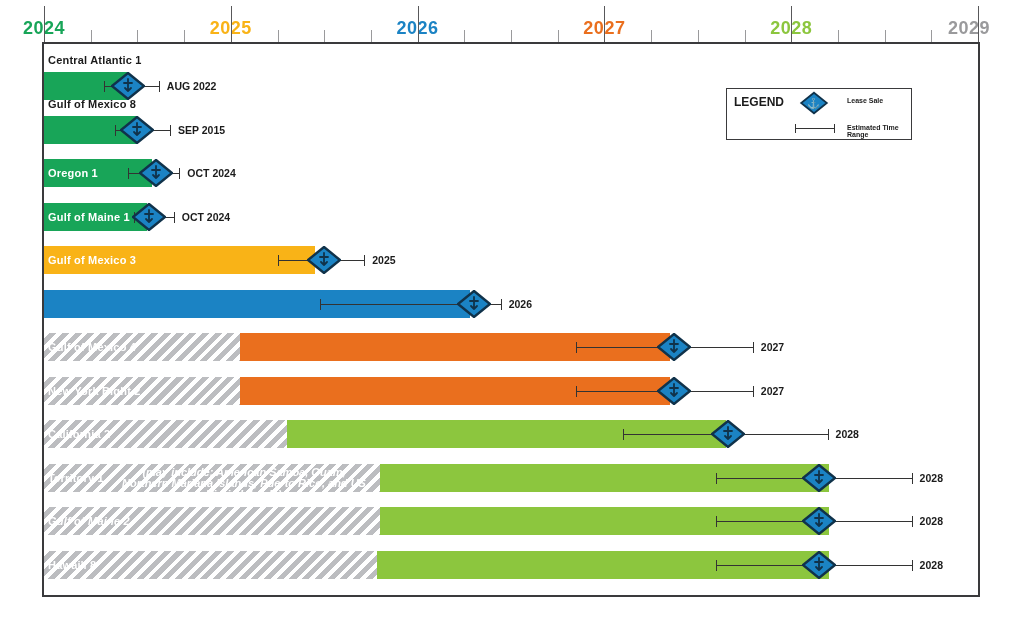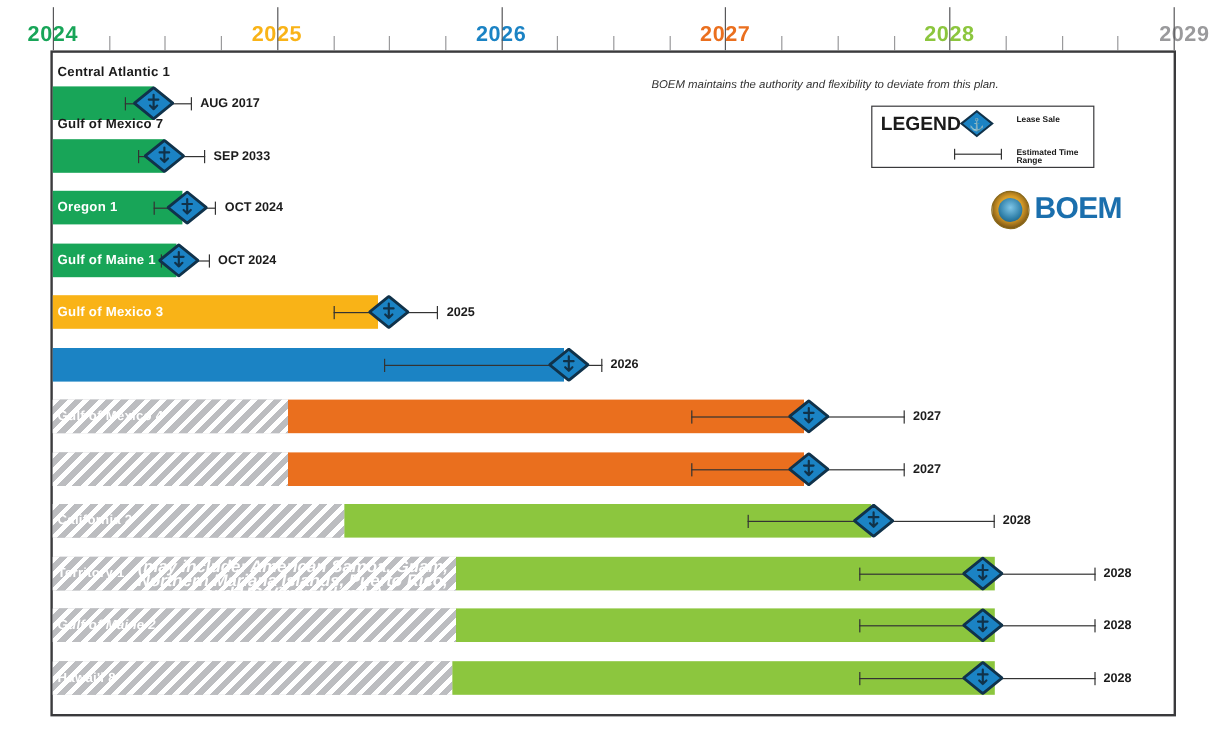--- a/index.html
+++ b/index.html
@@ -33,21 +33,21 @@
       #ffffff 0px,#ffffff 4px,#bcbdc0 4px,#bcbdc0 9px);
   }
   .bar-label{
     position:absolute;left:6px;top:0;height:28px;line-height:28px;
     font-size:11px;font-weight:bold;color:#ffffff;white-space:nowrap;
     letter-spacing:.2px;
   }
   .bar-label.dark{color:#1b1b1b;}
   .bar-note{
     position:absolute;top:0;height:28px;
-    font-size:14px;font-style:italic;font-weight:bold;color:#ffffff;
+    font-size:11px;font-style:italic;font-weight:bold;color:#ffffff;
     line-height:11px;padding-top:3px;text-align:center;white-space:pre-line;
   }
 
   
   .range{position:absolute;height:28px;top:0;}
   .range .line{position:absolute;top:14px;height:1px;background:#333;width:100%;}
   .range .cap{position:absolute;top:9px;width:1px;height:11px;background:#333;}
   .range .cap.l{left:0;}
   .range .cap.r{right:0;}
 
@@ -70,21 +70,21 @@
     position:absolute;left:420px;top:65px;width:535px;text-align:center;
     font-size:9.5px;font-style:italic;color:#333;
   }
 
   
   #legend{
     position:absolute;left:726px;top:88px;width:186px;height:52px;
     border:1.5px solid #3a3a3c;background:#fff;box-sizing:border-box;
   }
   #legend .lg-title{
-    position:absolute;left:7px;top:6px;font-size:16px;font-weight:bold;color:#1b1b1b;
+    position:absolute;left:7px;top:6px;font-size:12px;font-weight:bold;color:#1b1b1b;
   }
   #legend .lg-d{position:absolute;left:72px;top:2px;width:30px;height:24px;}
   #legend .lg-t1{position:absolute;left:120px;top:8px;font-size:7px;font-weight:bold;color:#1b1b1b;}
   #legend .lg-r{position:absolute;left:68px;top:34px;width:40px;height:10px;}
   #legend .lg-r .line{position:absolute;top:5px;left:0;width:100%;height:1px;background:#333;}
   #legend .lg-r .cap{position:absolute;top:1px;width:1px;height:9px;background:#333;}
   #legend .lg-r .cap.l{left:0;}
   #legend .lg-r .cap.r{right:0;}
   #legend .lg-t2{position:absolute;left:120px;top:35px;font-size:7px;font-weight:bold;color:#1b1b1b;}
 
@@ -128,57 +128,57 @@
       <div class="axis-year" style="color: rgb(234, 111, 30); left: 574.4px; width: 60px; text-align: center;">2027</div>
       <div class="tick-major" style="left: 604.4px; top: 6px; height: 36px;"></div>
       <div class="tick-minor" style="left: 651.1px; top: 30px; height: 12px;"></div>
       <div class="tick-minor" style="left: 697.8px; top: 30px; height: 12px;"></div>
       <div class="tick-minor" style="left: 744.5px; top: 30px; height: 12px;"></div>
       <div class="axis-year" style="color: rgb(140, 198, 62); left: 761.2px; width: 60px; text-align: center;">2028</div>
       <div class="tick-major" style="left: 791.2px; top: 6px; height: 36px;"></div>
       <div class="tick-minor" style="left: 837.9px; top: 30px; height: 12px;"></div>
       <div class="tick-minor" style="left: 884.6px; top: 30px; height: 12px;"></div>
       <div class="tick-minor" style="left: 931.3px; top: 30px; height: 12px;"></div>
-      <div class="axis-year" style="color: rgb(154, 154, 156); left: 948px; width: 60px; text-align: right;">2029</div>
+      <div class="axis-year" style="color: rgb(154, 154, 156); left: 948px; width: 60px; text-align: left;">2029</div>
       <div class="tick-major" style="left: 978px; top: 6px; height: 36px;"></div>
     </div>
 
   <div id="frame">
     <div id="rows">
         <div class="row" style="top: 28px; left: 0px; width: 936px; height: 28px;">
           <div class="bar" style="background: rgb(24, 165, 88); left: 0px; width: 84.06px;"></div>
           <div class="bar-label dark" style="left: 4px; top: -20px; height: 16px; line-height: 16px;">Central Atlantic 1</div>
           <div class="range" style="left: 59.776px; width: 56.04px;">
             <div class="line"></div>
             <div class="cap l"></div>
             <div class="cap r"></div>
           </div>
           <div class="diamond" style="left: 67.06px;">
             <svg width="34" height="28" viewBox="0 0 34 28">
               <polygon points="17,1 33,14 17,27 1,14" fill="#1b83c4" stroke="#10324a" stroke-width="2.4"></polygon>
               <path d="M17 7 v12 M13 11 h8 M17 19 l-3 -3 M17 19 l3 -3" stroke="#10324a" stroke-width="1.8" fill="none" stroke-linecap="round"></path>
             </svg>
           </div>
-          <div class="date-label" style="left: 122.816px;">AUG 2017</div>
+          <div class="date-label" style="left: 122.816px;">AUG 2022</div>
         </div>
         <div class="row" style="top: 71.5px; left: 0px; width: 936px; height: 28px;">
           <div class="bar" style="background: rgb(24, 165, 88); left: 0px; width: 93.4px;"></div>
-          <div class="bar-label dark" style="left: 4px; top: -20px; height: 16px; line-height: 16px;">Gulf of Mexico 7</div>
+          <div class="bar-label dark" style="left: 4px; top: -20px; height: 16px; line-height: 16px;">Gulf of Mexico 8</div>
           <div class="range" style="left: 70.984px; width: 56.04px;">
             <div class="line"></div>
             <div class="cap l"></div>
             <div class="cap r"></div>
           </div>
           <div class="diamond" style="left: 76.4px;">
             <svg width="34" height="28" viewBox="0 0 34 28">
               <polygon points="17,1 33,14 17,27 1,14" fill="#1b83c4" stroke="#10324a" stroke-width="2.4"></polygon>
               <path d="M17 7 v12 M13 11 h8 M17 19 l-3 -3 M17 19 l3 -3" stroke="#10324a" stroke-width="1.8" fill="none" stroke-linecap="round"></path>
             </svg>
           </div>
-          <div class="date-label" style="left: 134.024px;">SEP 2033</div>
+          <div class="date-label" style="left: 134.024px;">SEP 2015</div>
         </div>
         <div class="row" style="top: 115px; left: 0px; width: 936px; height: 28px;">
           <div class="bar" style="background: rgb(24, 165, 88); left: 0px; width: 108.344px;"></div>
           <div class="bar-label" style="left: 4px;">Oregon 1</div>
           <div class="range" style="left: 84.06px; width: 52.304px;">
             <div class="line"></div>
             <div class="cap l"></div>
             <div class="cap r"></div>
           </div>
           <div class="diamond" style="left: 95.08px;">
@@ -249,20 +249,21 @@
             <svg width="34" height="28" viewBox="0 0 34 28">
               <polygon points="17,1 33,14 17,27 1,14" fill="#1b83c4" stroke="#10324a" stroke-width="2.4"></polygon>
               <path d="M17 7 v12 M13 11 h8 M17 19 l-3 -3 M17 19 l3 -3" stroke="#10324a" stroke-width="1.8" fill="none" stroke-linecap="round"></path>
             </svg>
           </div>
           <div class="date-label" style="left: 716.84px;">2027</div>
         </div>
         <div class="row" style="top: 332.5px; left: 0px; width: 936px; height: 28px;">
           <div class="bar hatch" style="left: 0px; width: 196.14px;"></div>
           <div class="bar" style="background: rgb(234, 111, 30); left: 196.14px; width: 429.64px;"></div>
+          <div class="bar-label" style="left: 4px;">New York Bight 2</div>
           <div class="range" style="left: 532.38px; width: 177.46px;">
             <div class="line"></div>
             <div class="cap l"></div>
             <div class="cap r"></div>
           </div>
           <div class="diamond" style="left: 612.516px;">
             <svg width="34" height="28" viewBox="0 0 34 28">
               <polygon points="17,1 33,14 17,27 1,14" fill="#1b83c4" stroke="#10324a" stroke-width="2.4"></polygon>
               <path d="M17 7 v12 M13 11 h8 M17 19 l-3 -3 M17 19 l3 -3" stroke="#10324a" stroke-width="1.8" fill="none" stroke-linecap="round"></path>
             </svg>
@@ -335,39 +336,32 @@
             <svg width="34" height="28" viewBox="0 0 34 28">
               <polygon points="17,1 33,14 17,27 1,14" fill="#1b83c4" stroke="#10324a" stroke-width="2.4"></polygon>
               <path d="M17 7 v12 M13 11 h8 M17 19 l-3 -3 M17 19 l3 -3" stroke="#10324a" stroke-width="1.8" fill="none" stroke-linecap="round"></path>
             </svg>
           </div>
           <div class="date-label" style="left: 875.62px;">2028</div>
         </div>
       </div>
   </div>
 
-  <div id="subtitle">BOEM maintains the authority and flexibility to deviate from this plan.</div>
 
   <div id="legend">
     <div class="lg-title">LEGEND</div>
     <div class="lg-d">
       <svg width="30" height="24" viewBox="0 0 34 28">
         <polygon points="17,2 32,14 17,26 2,14" fill="#1b83c4" stroke="#10324a" stroke-width="2"></polygon>
         <text x="17" y="19" font-size="12" font-weight="bold" fill="#10324a" text-anchor="middle" font-family="Liberation Sans, sans-serif">⚓</text>
       </svg>
     </div>
     <div class="lg-t1">Lease Sale</div>
     <div class="lg-r">
       <div class="line"></div>
         <div class="cap l"></div>
         <div class="cap r"></div>
     </div>
     <div class="lg-t2">Estimated Time Range</div>
   </div>
 
-  <div id="logo">
-    <div class="seal">
-        <div class="inner"></div>
-      </div>
-    <div class="word">BOEM</div>
-  </div>
 
 </div>
 
 </body></html>

